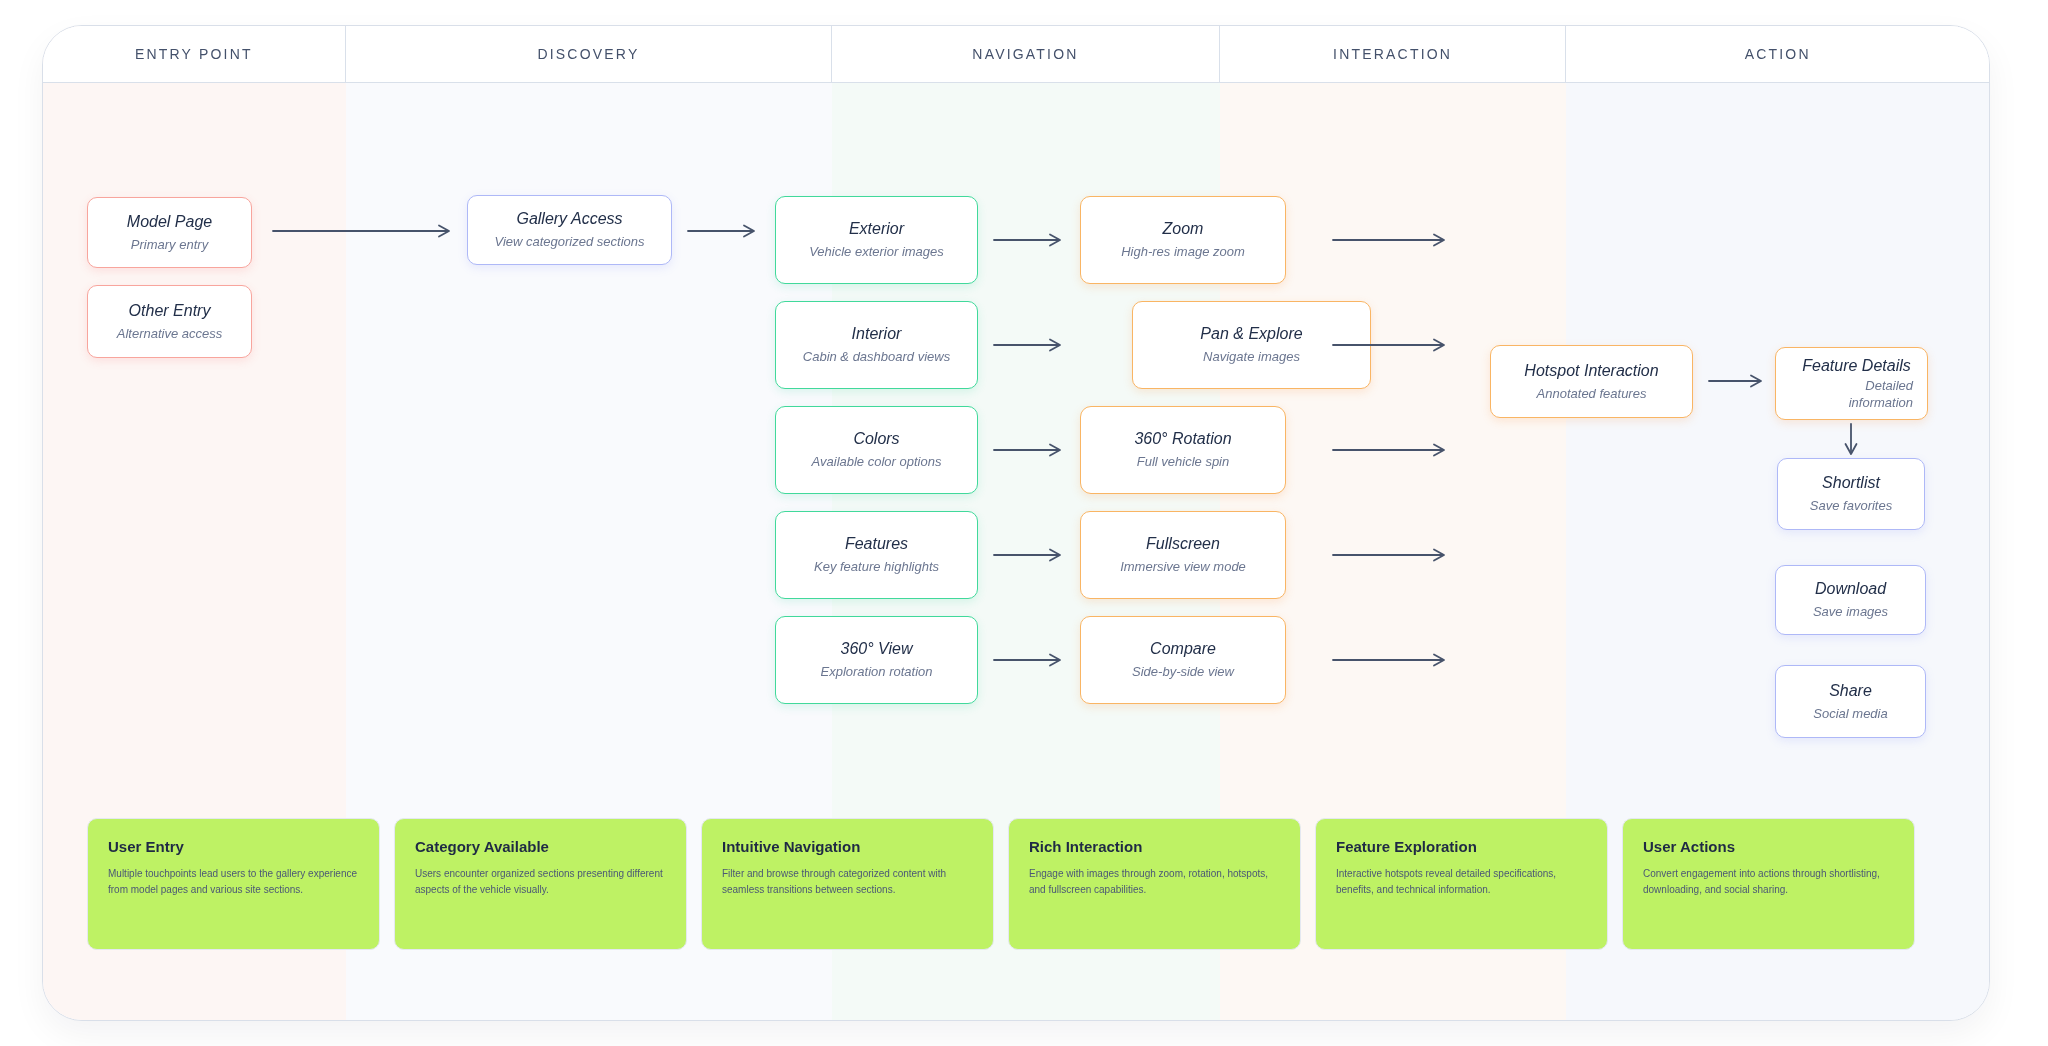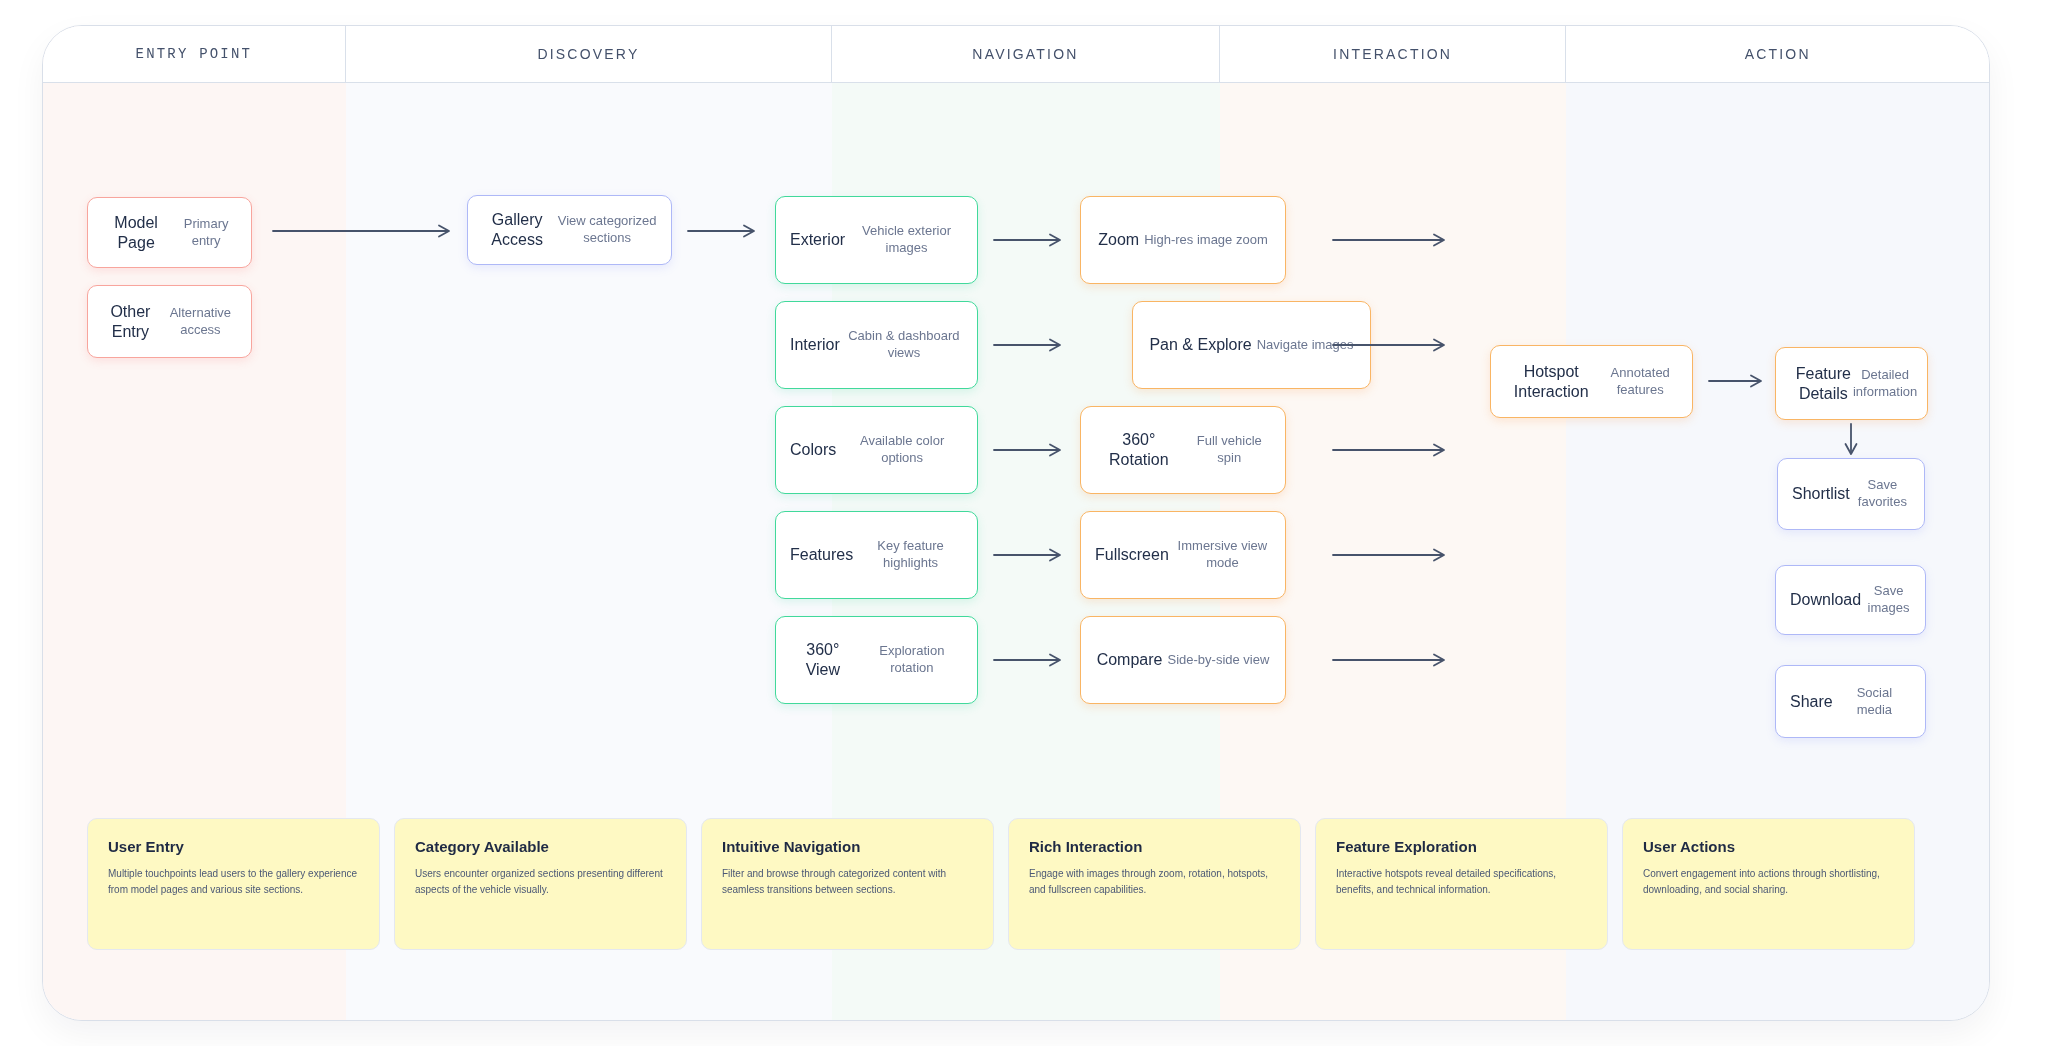--- a/index.html
+++ b/index.html
@@ -23,42 +23,42 @@
   .band-4 { width:423px; background:#f6f8fc; }
 
   
   .phase-header { position:absolute; left:0; top:0; width:100%; height:57px; display:flex; }
   .phase-cell {
     background:#ffffff; border-bottom:1px solid #d9e0ea; border-right:1px solid #d9e0ea;
     display:flex; align-items:center; justify-content:center;
     font-size:14px; letter-spacing:2.2px; font-weight:500; color:#44516b; text-transform:uppercase;
   }
   .phase-cell:last-child { border-right:none; }
-  .pc-0 { width:303px;font-family:Liberation Mono, monospace; } .pc-1 { width:487px; } .pc-2 { width:388px; } .pc-3 { width:347px; } .pc-4 { width:423px; }
+  .pc-0 { width:303px; } .pc-1 { width:487px; } .pc-2 { width:388px; } .pc-3 { width:347px; } .pc-4 { width:423px; }
 
   
   .node {
     position:absolute; background:#ffffff; border-radius:10px;
-    display:flex; align-items:center; justify-content:center;
-    gap:5px; text-align:center; padding:8px 14px;
+    display:flex; flex-direction:column; align-items:center; justify-content:center;
+    gap:5px; text-align:right; padding:8px 14px;font-style:italic;
   }
   .node-title { font-size:16px; font-weight:500; color:#222f49; line-height:1.25; }
   .node-sub   { font-size:13px; color:#6b7690; line-height:1.3; }
   .b-red    { border:1.6px solid #f8a59d; box-shadow:0 3px 10px rgba(248,113,113,0.16); }
   .b-indigo { border:1.6px solid #aeb8f7; box-shadow:0 3px 10px rgba(129,140,248,0.16); }
   .b-green  { border:1.6px solid #41d99b; box-shadow:0 3px 10px rgba(52,211,153,0.16); }
   .b-orange { border:1.6px solid #f9b564; box-shadow:0 3px 10px rgba(251,146,60,0.18); }
 
   .arrow { position:absolute; overflow:visible; }
   .arrow line, .arrow polyline { stroke:#47536b; stroke-width:1.8; fill:none; stroke-linecap:round; stroke-linejoin:round; }
 
   
   .legend-card {
     position:absolute; top:818px; width:293px; height:132px;
-    background:#fef9c3; border:1px solid #e4e8f0; border-radius:10px;
+    background:#bef264; border:1px solid #e4e8f0; border-radius:10px;
     padding:19px 20px;
   }
   .legend-title { font-size:15px; font-weight:700; color:#1f2a44; margin-bottom:11px; }
   .legend-desc  { font-size:10px; color:#4b5875; line-height:1.6; }
 </style>
 </head>
 <body>
 
 <div class="page">
   <div class="board">

